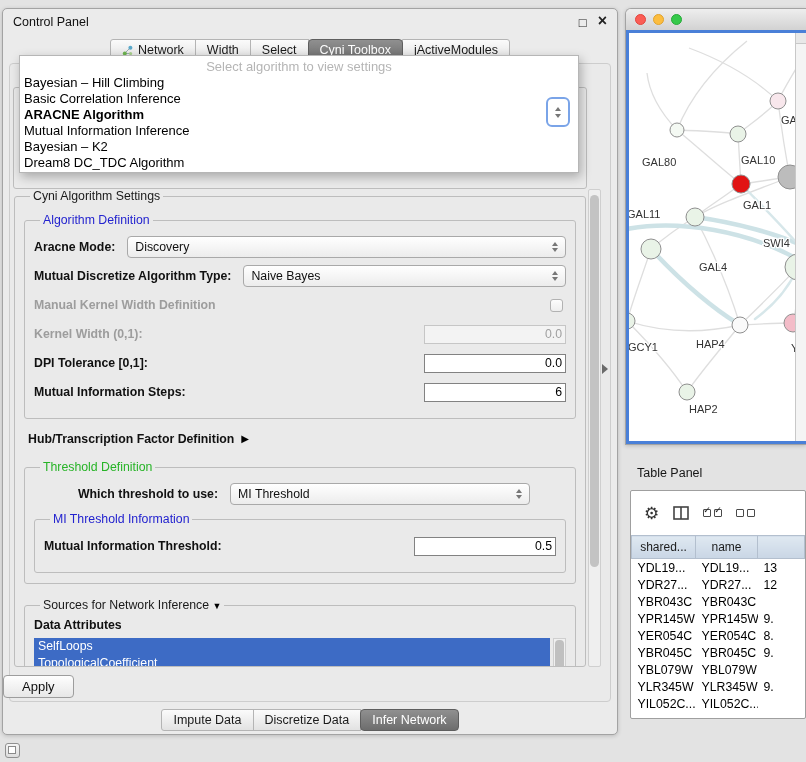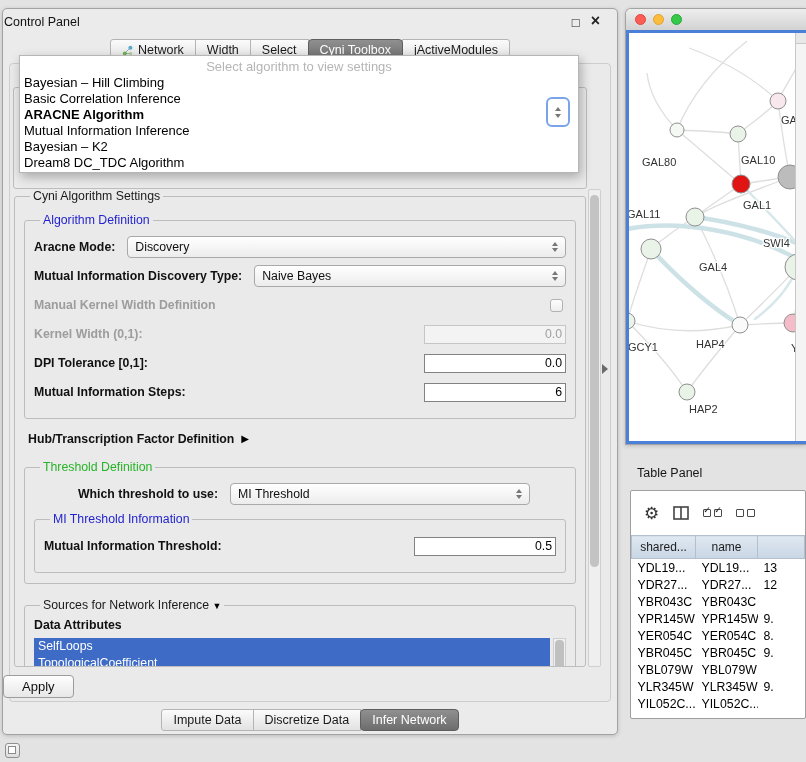--- a/index.html
+++ b/index.html
@@ -4,22 +4,22 @@
 <style>
   html,body{margin:0;padding:0;}
   body{position:relative;width:806px;height:762px;overflow:hidden;background:#e3e3e3;
        font-family:"Liberation Sans",sans-serif;}
 
   .win{position:absolute;background:#ebebeb;border:1px solid #a3a3a3;border-radius:5px;
        box-shadow:0 1px 4px rgba(0,0,0,.18);box-sizing:border-box;}
 
   
   #control-panel{left:2px;top:8px;width:616px;height:727px;}
-  .cp-titlebar{position:absolute;top:0;left:0;right:16px;height:26px;display:flex;align-items:center;
-               padding:0 1px;box-sizing:border-box;text-align:center;}
+  .cp-titlebar{position:absolute;top:0;left:0;right:0;height:26px;display:flex;align-items:center;
+               padding:0 10px;box-sizing:border-box;text-align:center;}
   .cp-title{font-size:12.5px;color:#111;}
   .tb-icons{margin-left:auto;display:flex;gap:11px;align-items:center;}
   .tb-icon{font-size:13px;color:#222;line-height:1;}
   .tb-icon.close{font-size:16px;font-weight:bold;margin-top:-2px;}
 
   .content-frame{position:absolute;left:6px;top:54px;right:6px;bottom:32px;background:#eaeaea;
                  border:1px solid #cdcdcd;border-radius:4px;z-index:0;}
 
   .tabbar{position:absolute;top:30px;left:0;right:0;display:flex;justify-content:center;z-index:1;}
   .tab{font-size:12.5px;color:#1a1a1a;padding:3px 11px;background:linear-gradient(#fbfbfb,#e2e2e2);
@@ -207,21 +207,21 @@
           <div class="combo">
             <span class="val">Discovery</span>
             <span class="arrows">
                 <i class="tu"></i>
                 <i class="td"></i>
               </span>
           </div>
         </div>
 
         <div class="row">
-          <span class="lbl">Mutual Information Discovery Type:</span>
+          <span class="lbl">Mutual Discretize Algorithm Type:</span>
           <div class="combo">
             <span class="val">Naive Bayes</span>
             <span class="arrows">
                 <i class="tu"></i>
                 <i class="td"></i>
               </span>
           </div>
         </div>
 
         <div class="row">

